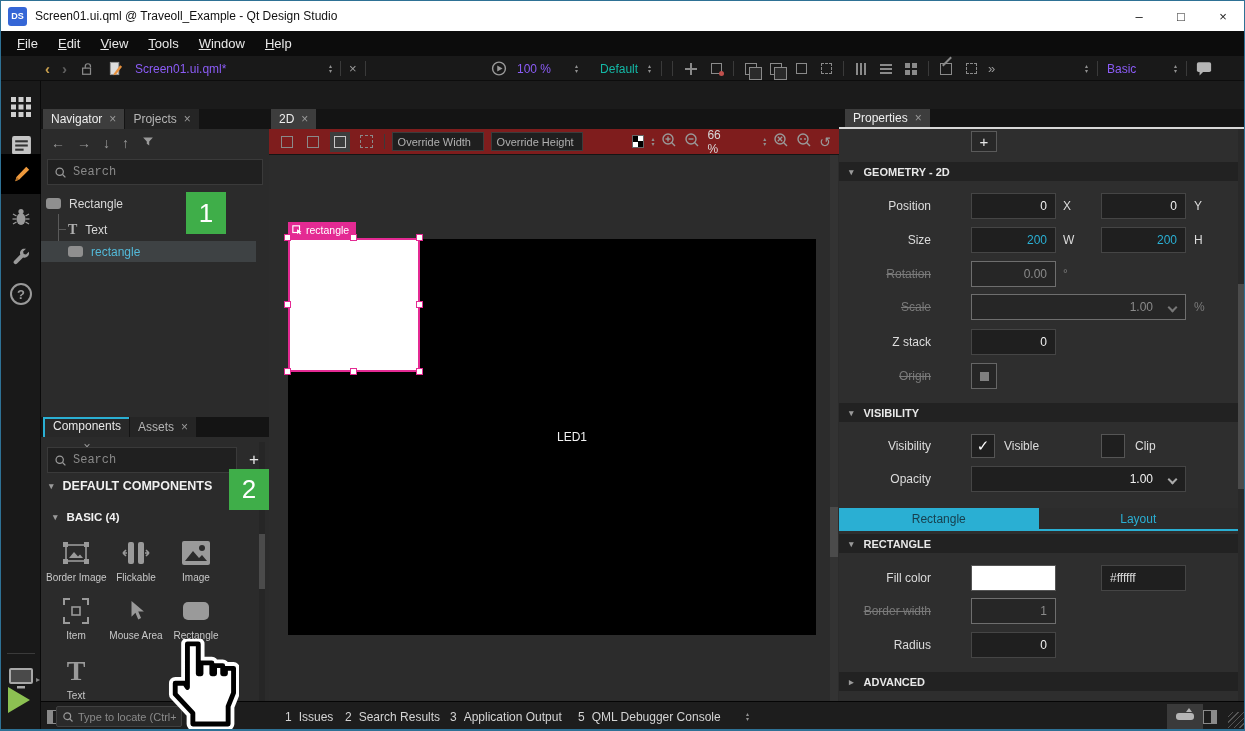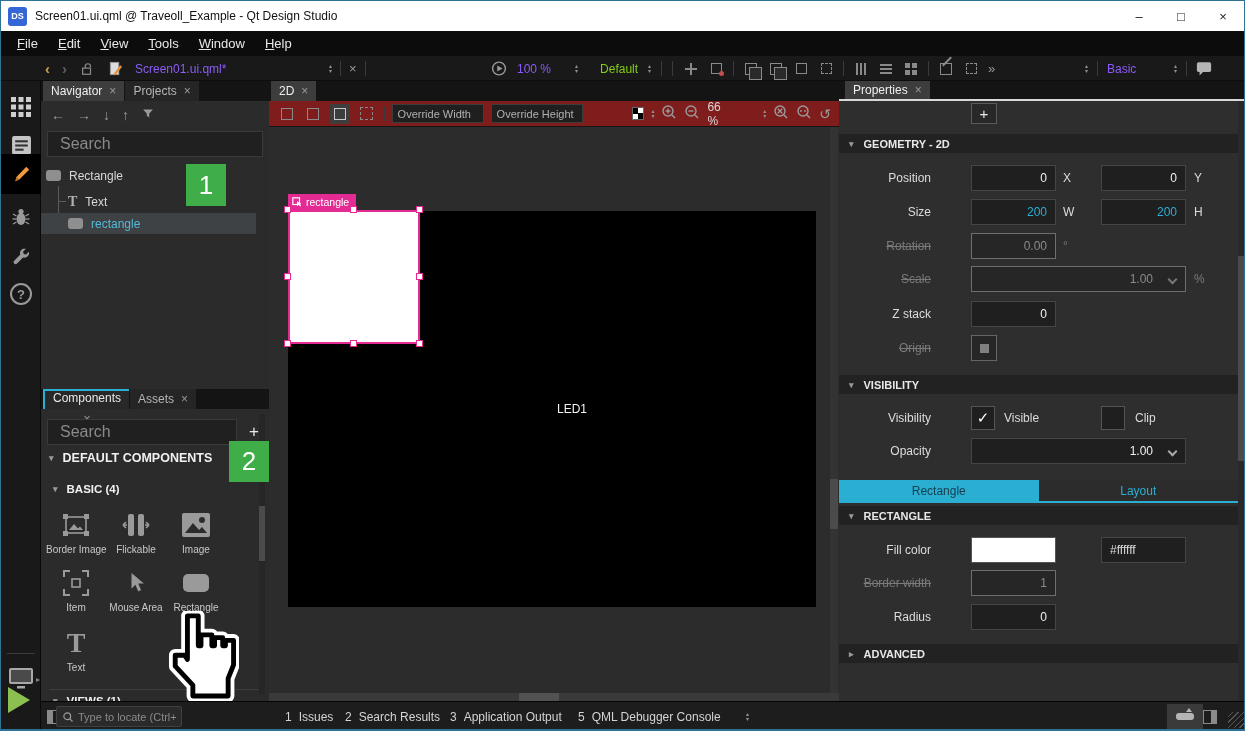--- a/index.html
+++ b/index.html
@@ -19,21 +19,21 @@
   .menu-item{display:inline-block;padding:0 10px;font-size:13px;color:#e8e8e8;line-height:25px;}
   .menu-item::first-letter{text-decoration:underline;}
 
   
   .maintoolbar{position:absolute;left:0;top:55px;width:100%;height:25px;background:#191919;border-bottom:1px solid #0d0d0d;}
   .tb{position:absolute;top:0;height:25px;display:flex;align-items:center;}
   .glyph{color:#9a9a9a;font-size:13px;}
   .gold{color:#c9a04e;font-size:15px;font-weight:bold;}
   .dim{color:#5f5f5f;font-size:15px;font-weight:bold;}
   .tbtext{color:#8b5cf6;font-size:12px;}
-  .tbgray{color:#84cc16;font-size:12px;}
+  .tbgray{color:#14b8a6;font-size:12px;}
   .spin{display:flex;flex-direction:column;line-height:5px;font-size:6px;color:#909090;text-align:center;}
   .vsep{width:1px;height:15px;background:#3a3a3a;}
   .ico16{width:16px;height:16px;display:flex;align-items:center;justify-content:center;}
   .isq{width:11px;height:11px;border:1px solid #8a8a8a;position:relative;}
   .isq.dash{border-style:dashed;}
   .isq .dot{position:absolute;right:-3px;bottom:-3px;width:5px;height:5px;border-radius:50%;background:#c0504d;}
   .idbl{width:12px;height:12px;border:1px solid #8a8a8a;position:relative;background:#191919;}
   .idbl:after{content:"";position:absolute;left:3px;top:3px;width:11px;height:11px;border:1px solid #8a8a8a;background:#2a2a2a;}
   .ibars{width:12px;height:12px;display:flex;flex-direction:column;justify-content:space-between;padding:1px 0;}
   .ibars i{display:block;height:2px;background:#8a8a8a;}
@@ -50,28 +50,28 @@
 
   
   .leftrail{position:absolute;left:0;top:80px;width:40px;height:649px;background:#191919;border-right:1px solid #0a0a0a;}
   .rail-item{position:absolute;left:0;width:40px;height:36px;display:flex;align-items:center;justify-content:center;}
   .rail-active{background:#000;height:40px;}
   .qmark{width:22px;height:22px;border-radius:50%;border:2px solid #9a9a9a;color:#9a9a9a;font-size:13px;font-weight:bold;display:flex;align-items:center;justify-content:center;}
   .rail-sep{position:absolute;left:6px;width:28px;height:1px;background:#3a3a3a;}
   .play-tri{position:absolute;width:0;height:0;border-left:22px solid #8cc152;border-top:13px solid transparent;border-bottom:13px solid transparent;}
 
   
-  .panel{position:absolute;background:#2b2b2b;}
+  .panel{position:absolute;background:#2b2b2b;margin-top:28px;}
   .tabstrip{position:absolute;left:0;top:0;width:100%;height:20px;background:#141414;display:flex;}
   .tab{height:20px;display:flex;align-items:center;padding:0 8px;font-size:12px;gap:7px;background:#252525;color:#b5b5b5;margin-right:1px;}
   .tab.active{background:#3d3d3d;color:#eee;}
   .tab.active-cyan{background:#282828;color:#e8e8e8;border-top:2px solid #2aafd3;border-left:2px solid #2aafd3;flex-direction:column;}
   .tab .x{color:#9a9a9a;font-size:12px;}
   .searchbox{position:absolute;height:26px;background:#202020;border:1px solid #3a3a3a;display:flex;align-items:center;padding:0 6px;gap:6px;}
-  .searchbox input{flex:1;background:transparent;border:none;outline:none;color:#f0abfc;font-size:16px;font-family:Liberation Sans, sans-serif;}
+  .searchbox input{flex:1;background:transparent;border:none;outline:none;color:#f0abfc;font-size:12px;font-family:Liberation Mono, monospace;}
   .searchbox input::placeholder{color:#8a8a8a;}
   .badge{position:absolute;width:40px;height:42px;background:#3fae49;color:#fff;font-size:26px;display:flex;align-items:center;justify-content:center;z-index:30;}
   .caret{color:#9a9a9a;font-size:9px;}
   .scroll-track{position:absolute;background:#262626;}
   .scroll-handle{position:absolute;background:#4b4b4b;}
 
   
   .nav-tools{position:absolute;left:0;top:22px;width:100%;height:24px;display:flex;align-items:center;gap:12px;padding-left:10px;}
   .nav-tools .glyph{font-size:14px;}
   .tree-row{position:absolute;left:0;width:215px;height:21px;display:flex;align-items:center;font-size:12px;color:#d8d8d8;}

